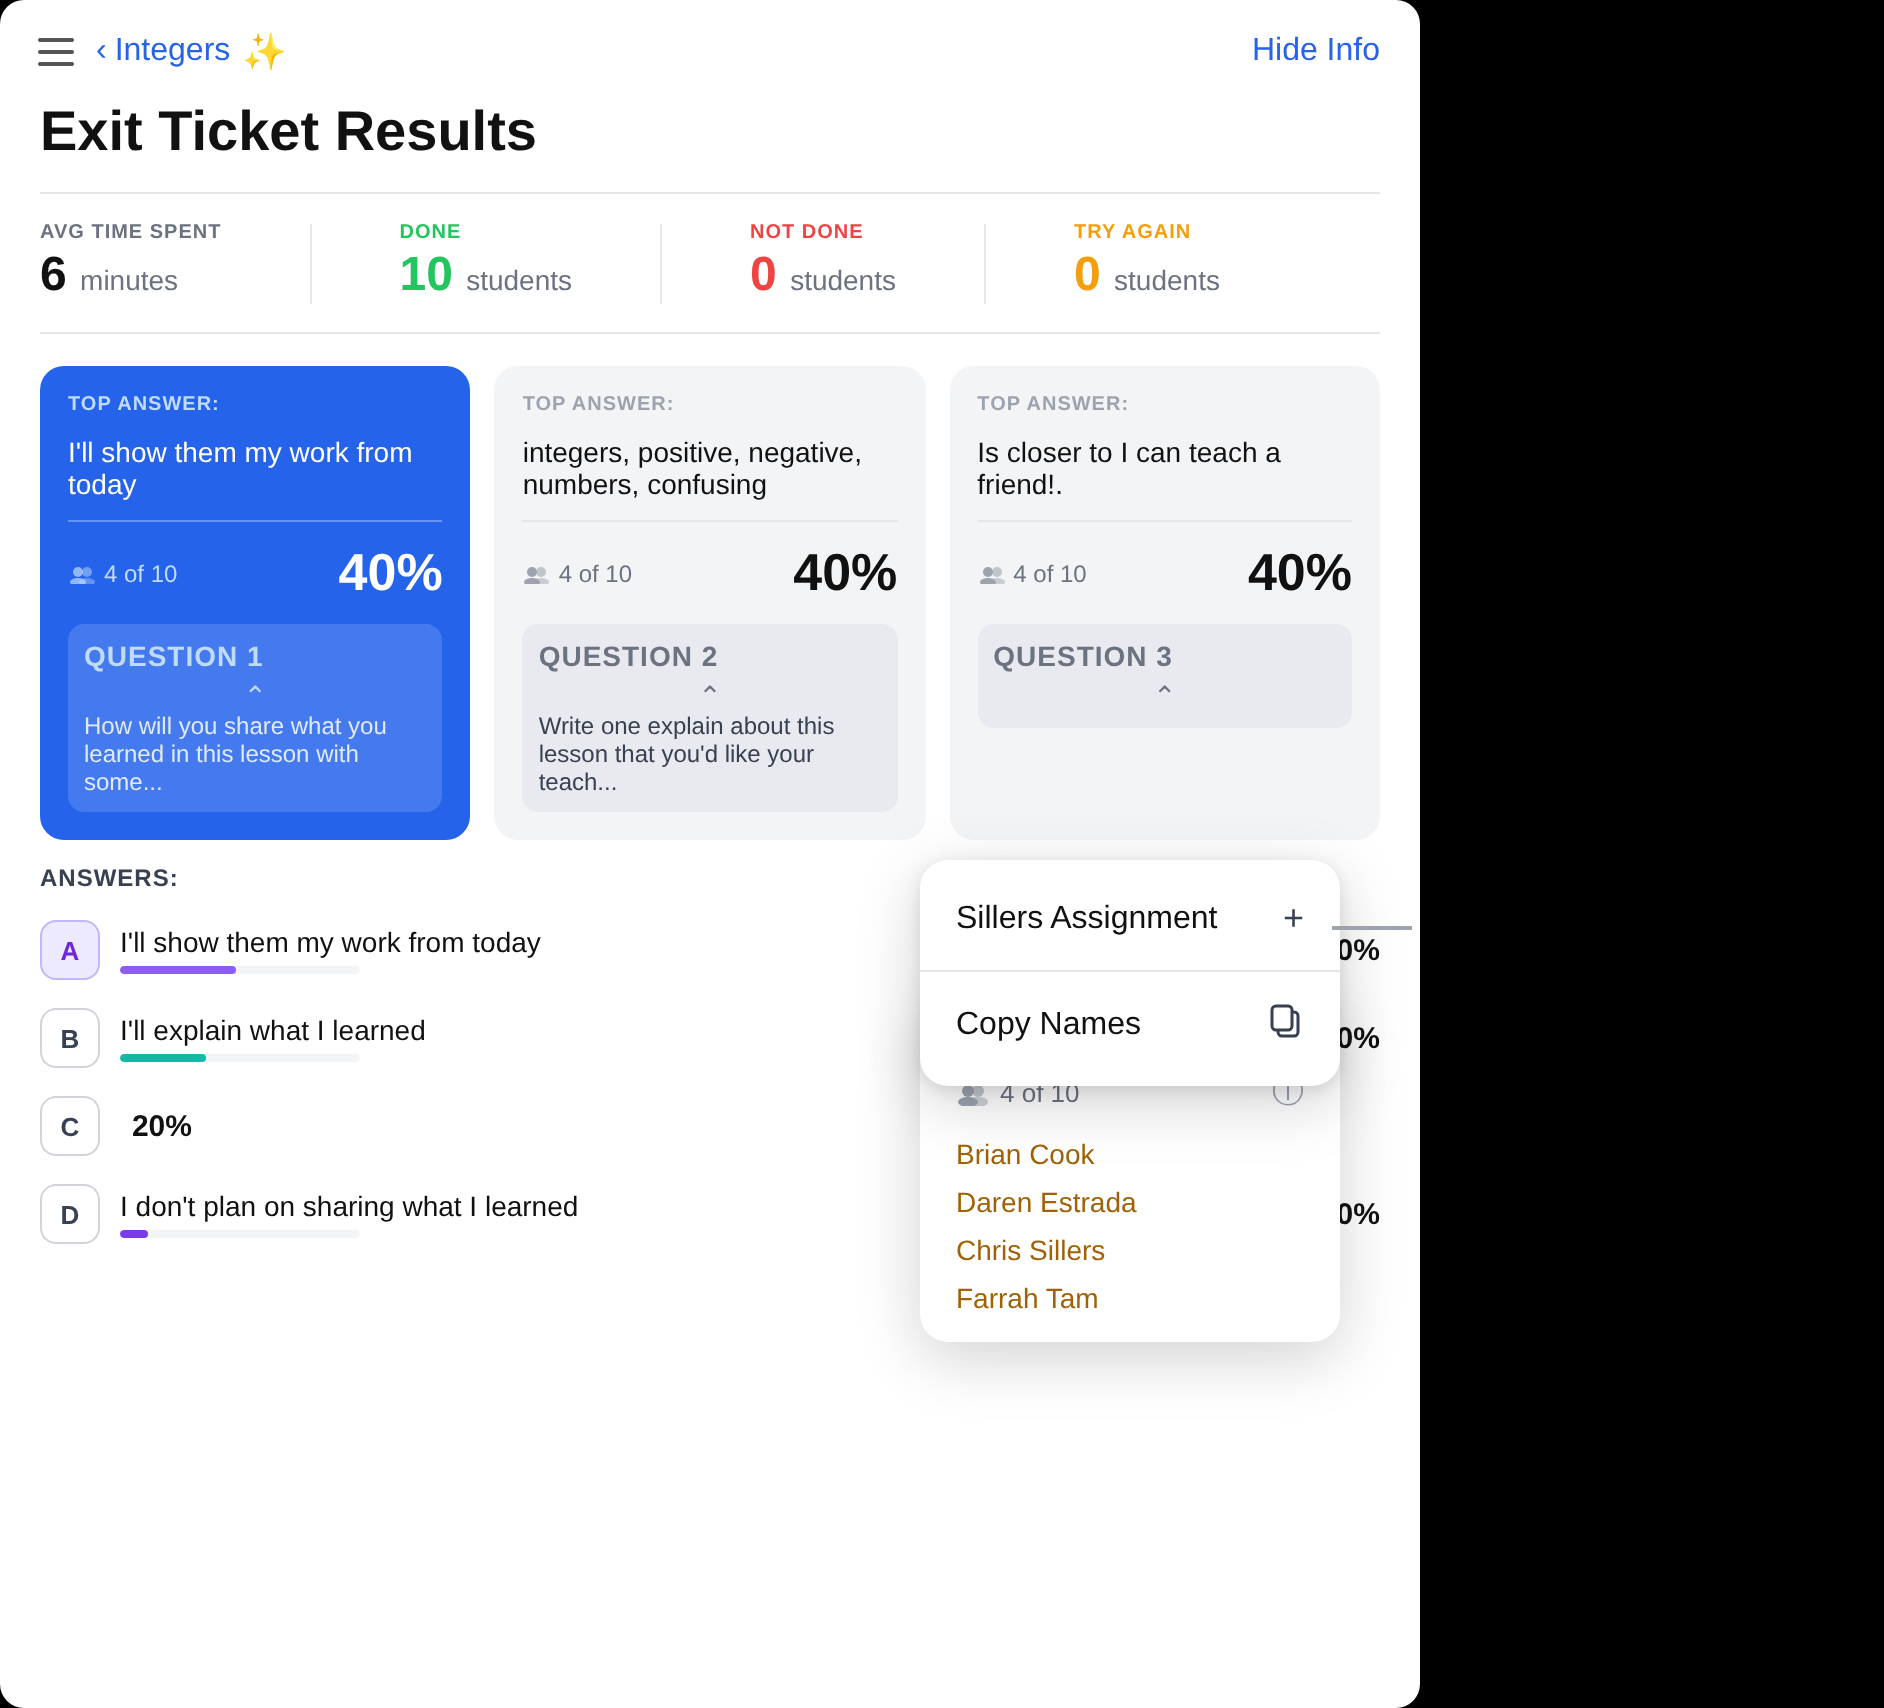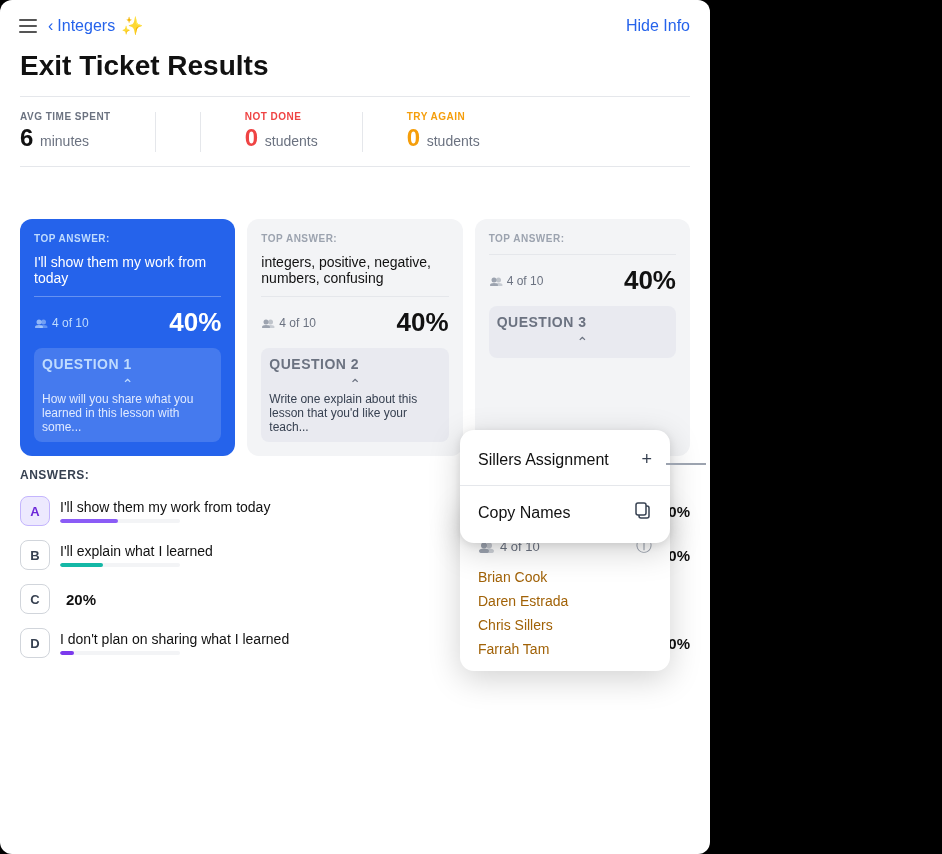--- a/index.html
+++ b/index.html
@@ -70,21 +70,21 @@
       display: flex; gap: 12px;
       padding: 16px 20px 12px 20px;
       overflow: hidden;
     }
     .question-card {
       flex: 1; min-width: 0;
       border-radius: 12px;
       padding: 14px;
       background: #f3f4f6;
       position: relative;
-      display: flex; flex-direction: column; gap: 10px; margin-top: 36px;
+      display: flex; flex-direction: column; gap: 10px;
     }
     .question-card.active {
       background: #2563eb;
       color: #fff;
     }
     .card-top-label { font-size: 10px; font-weight: 600; letter-spacing: 0.5px; text-transform: uppercase; color: #9ca3af; }
     .question-card.active .card-top-label { color: #bfdbfe; }
     .card-answer-text { font-size: 14px; font-weight: 500; color: #111; }
     .question-card.active .card-answer-text { color: #fff; }
     .card-divider { height: 1px; background: #e5e7eb; }
@@ -194,20 +194,27 @@
 
   <div class="stats-row">
     <div class="stat-item">
       <span class="stat-label">AVG TIME SPENT</span>
       <span class="stat-value">
         <span>6</span>
         <span class="stat-unit">minutes</span>
       </span>
     </div>
     <div class="stat-sep"></div>
+    <div class="stat-item">
+      <span class="stat-label done">DONE</span>
+      <span class="stat-value done">
+        <span>10</span>
+        <span class="stat-unit">students</span>
+      </span>
+    </div>
     <div class="stat-sep"></div>
     <div class="stat-item">
       <span class="stat-label not-done">NOT DONE</span>
       <span class="stat-value not-done">
         <span>0</span>
         <span class="stat-unit">students</span>
       </span>
     </div>
     <div class="stat-sep"></div>
     <div class="stat-item">
@@ -263,20 +270,21 @@
       </div>
       <div class="card-question-section">
         <div class="card-q-label">QUESTION 2</div>
         <div class="card-chevron">⌃</div>
         <div class="card-q-text">Write one explain about this lesson that you'd like your teach...</div>
       </div>
     </div>
 
     <div class="question-card">
       <div class="card-top-label">TOP ANSWER:</div>
+      <div class="card-answer-text">Is closer to I can teach a friend!.</div>
       <div class="card-divider"></div>
       <div class="card-footer">
         <span class="card-students">
           <svg width="14" height="10" viewBox="0 0 14 10" fill="none">
             <ellipse cx="5" cy="4" rx="2.5" ry="2.5" fill="#9ca3af"></ellipse>
             <ellipse cx="9.5" cy="4" rx="2.5" ry="2.5" fill="#9ca3af" opacity="0.6"></ellipse>
             <ellipse cx="5" cy="9" rx="4" ry="2" fill="#9ca3af"></ellipse>
             <ellipse cx="9.5" cy="9" rx="4" ry="2" fill="#9ca3af" opacity="0.5"></ellipse>
           </svg>
           <span>4 of 10</span>

